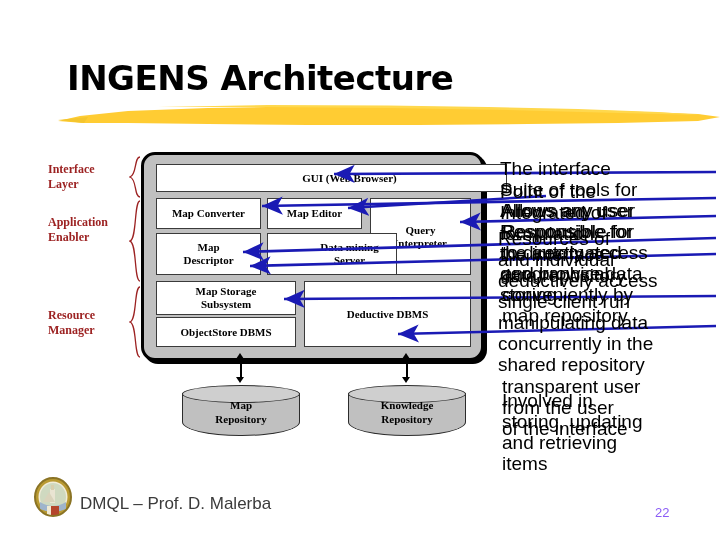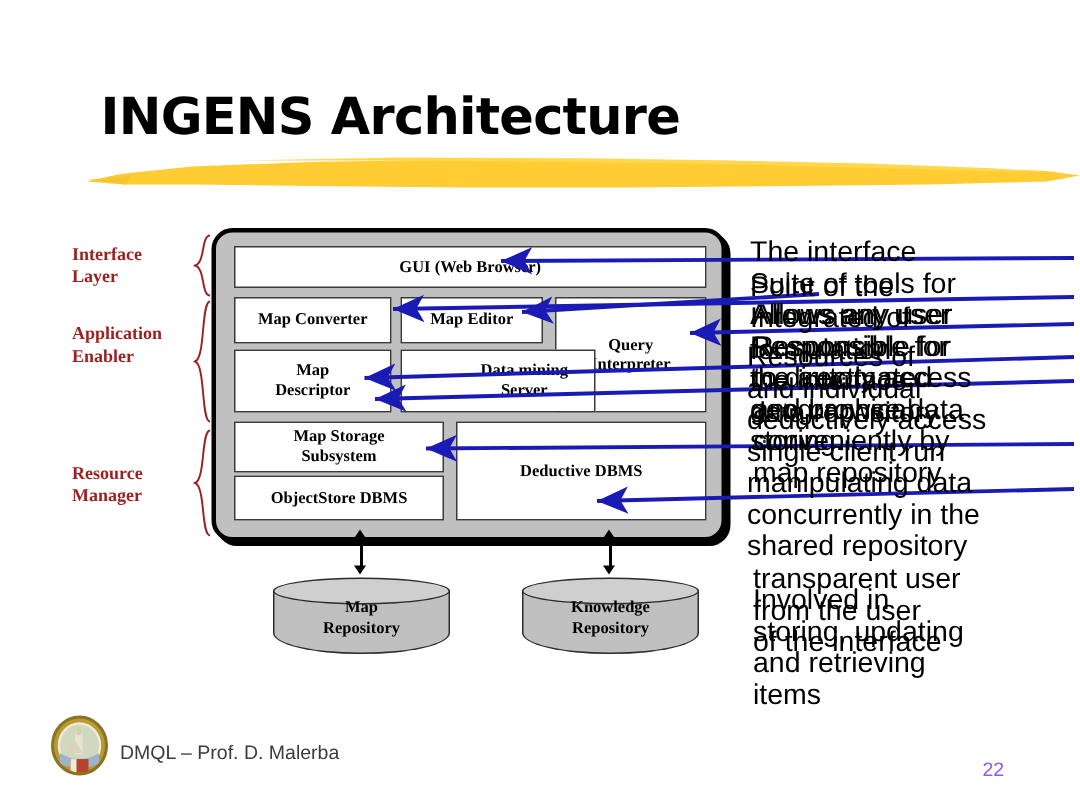--- a/index.html
+++ b/index.html
@@ -79,21 +79,21 @@
     position:absolute;
     font-family:"Liberation Sans", sans-serif;
     font-size:19px;line-height:21px;color:#000;
     width:215px;
   }
 
   
   .seal{position:absolute;left:33px;top:476px;width:40px;height:42px;}
   .footer-text{
     position:absolute;left:80px;top:494px;
-    font-family:"Liberation Sans", sans-serif;font-size:13px;color:#3b3b3b;
+    font-family:"Liberation Sans", sans-serif;font-size:17px;color:#3b3b3b;
     white-space:nowrap;
   }
   .pagenum{
     position:absolute;left:655px;top:505px;
     font-family:"Liberation Sans", sans-serif;font-size:13px;color:#8b5cf6;
   }
 </style>
 </head>
 <body>
 
@@ -125,21 +125,21 @@
   </svg>
   <svg class="brace" style="left:129px;top:200px;" width="12" height="82" viewBox="0 0 12 82">
     <path d="M11 1 C5 1 8 39 1 41 C8 43 5 81 11 81" fill="none" stroke="#9c2222" stroke-width="1.3"></path>
   </svg>
   <svg class="brace" style="left:129px;top:286px;" width="12" height="72" viewBox="0 0 12 72">
     <path d="M11 1 C5 1 8 34 1 36 C8 38 5 71 11 71" fill="none" stroke="#9c2222" stroke-width="1.3"></path>
   </svg>
 
   <div class="arch-outer">
 
-    <div class="abox" style="left:12px;top:9px;width:313px;height:26px;">
+    <div class="abox" style="left:12px;top:9px;width:313px;height:26px;padding-left:36px;">
       <span>GUI (Web Browser)</span>
     </div>
 
     <div class="abox" style="left:12px;top:43px;width:103px;height:29px;">
       <span>Map Converter</span>
     </div>
 
     <div class="abox" style="left:123px;top:43px;width:93px;height:29px;">
       <span>Map Editor</span>
     </div>

